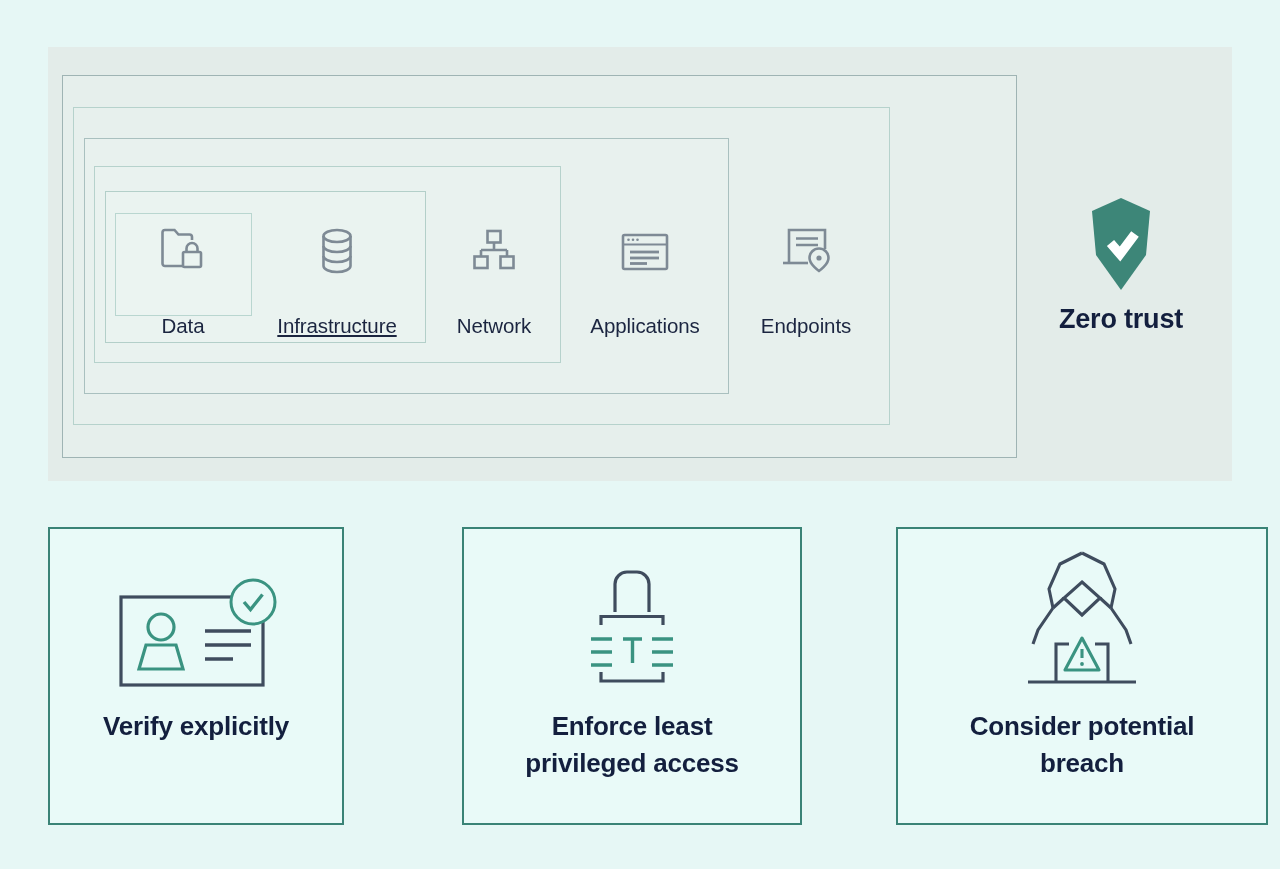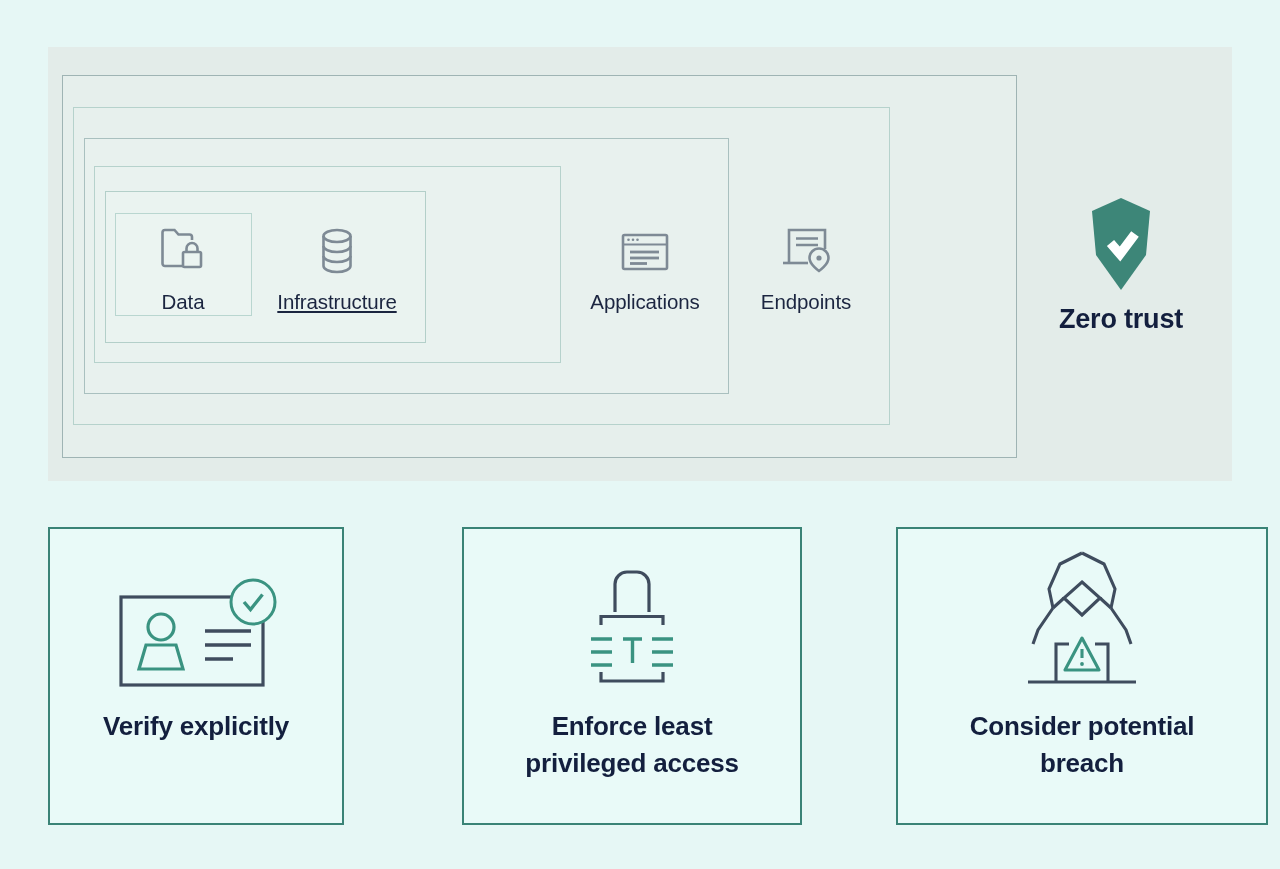--- a/index.html
+++ b/index.html
@@ -19,20 +19,21 @@
   .nest.l2{left:25px;top:60px;width:817px;height:318px;background:#e7f0ed;border:1px solid #b6d2cc;}
   .nest.l3{left:36px;top:91px;width:645px;height:256px;background:#e8f1ee;border:1px solid #a9c0bf;}
   .nest.l4{left:46px;top:119px;width:467px;height:197px;background:#e9f2ef;border:1px solid #b6d2cc;}
   .nest.l5{left:57px;top:144px;width:321px;height:152px;background:#eaf3f0;border:1px solid #b3cfc9;}
   .nest.l6{left:67px;top:166px;width:137px;height:103px;background:#ebf4f1;border:1px solid #b9d6d0;}
 
   .layer-item{
     position:absolute;top:168px;width:170px;
     display:flex;flex-direction:column;align-items:center;
     text-align:center;
+    gap:24px;
   }
   .layer-icon{height:66px;display:flex;align-items:flex-end;justify-content:center;}
   .layer-label{
     margin-top:9px;font-size:20.5px;font-weight:500;letter-spacing:-0.1px;color:#1b2540;
     white-space:nowrap;
   }
   .zerotrust{
     position:absolute;top:149px;width:190px;
     display:flex;flex-direction:column;align-items:center;text-align:center;
   }
@@ -94,20 +95,31 @@
         <path d="M15.5,13 V43" stroke="#7e8a95" stroke-width="2.6"></path>
         <path d="M42.5,13 V43" stroke="#7e8a95" stroke-width="2.6"></path>
         <path d="M15.5,43 a13.5,6 0 0 0 27,0" stroke="#7e8a95" stroke-width="2.6"></path>
         <path d="M15.5,23 a13.5,6 0 0 0 27,0" stroke="#7e8a95" stroke-width="2.6"></path>
         <path d="M15.5,33 a13.5,6 0 0 0 27,0" stroke="#7e8a95" stroke-width="2.6"></path>
       </svg>
     </div>
     <div class="layer-label">Infrastructure</div>
   </div>
 
+  <div class="layer-item" style="left:361px;">
+    <div class="layer-icon">
+      <svg width="58" height="58" viewBox="0 0 58 58" fill="none">
+        <rect x="22.5" y="8" width="13" height="11.5" stroke="#7e8a95" stroke-width="2.6"></rect>
+        <path d="M29,19.5 V27 M16,27 H42 M16,27 V33.5 M42,27 V33.5" stroke="#7e8a95" stroke-width="2.6"></path>
+        <rect x="9.5" y="33.5" width="13" height="11.5" stroke="#7e8a95" stroke-width="2.6"></rect>
+        <rect x="35.5" y="33.5" width="13" height="11.5" stroke="#7e8a95" stroke-width="2.6"></rect>
+      </svg>
+    </div>
+    <div class="layer-label">Network</div>
+  </div>
 
   <div class="layer-item" style="left:512px;">
     <div class="layer-icon">
       <svg width="62" height="58" viewBox="0 0 62 58" fill="none">
         <rect x="9" y="12" width="44" height="34" rx="1.5" stroke="#7e8a95" stroke-width="2.6"></rect>
         <path d="M9,21.5 H53" stroke="#7e8a95" stroke-width="2.2"></path>
         <circle cx="14.5" cy="16.8" r="1.3" fill="#7e8a95"></circle>
         <circle cx="19" cy="16.8" r="1.3" fill="#7e8a95"></circle>
         <circle cx="23.5" cy="16.8" r="1.3" fill="#7e8a95"></circle>
         <path d="M16,29 H45" stroke="#7e8a95" stroke-width="2.8"></path>

